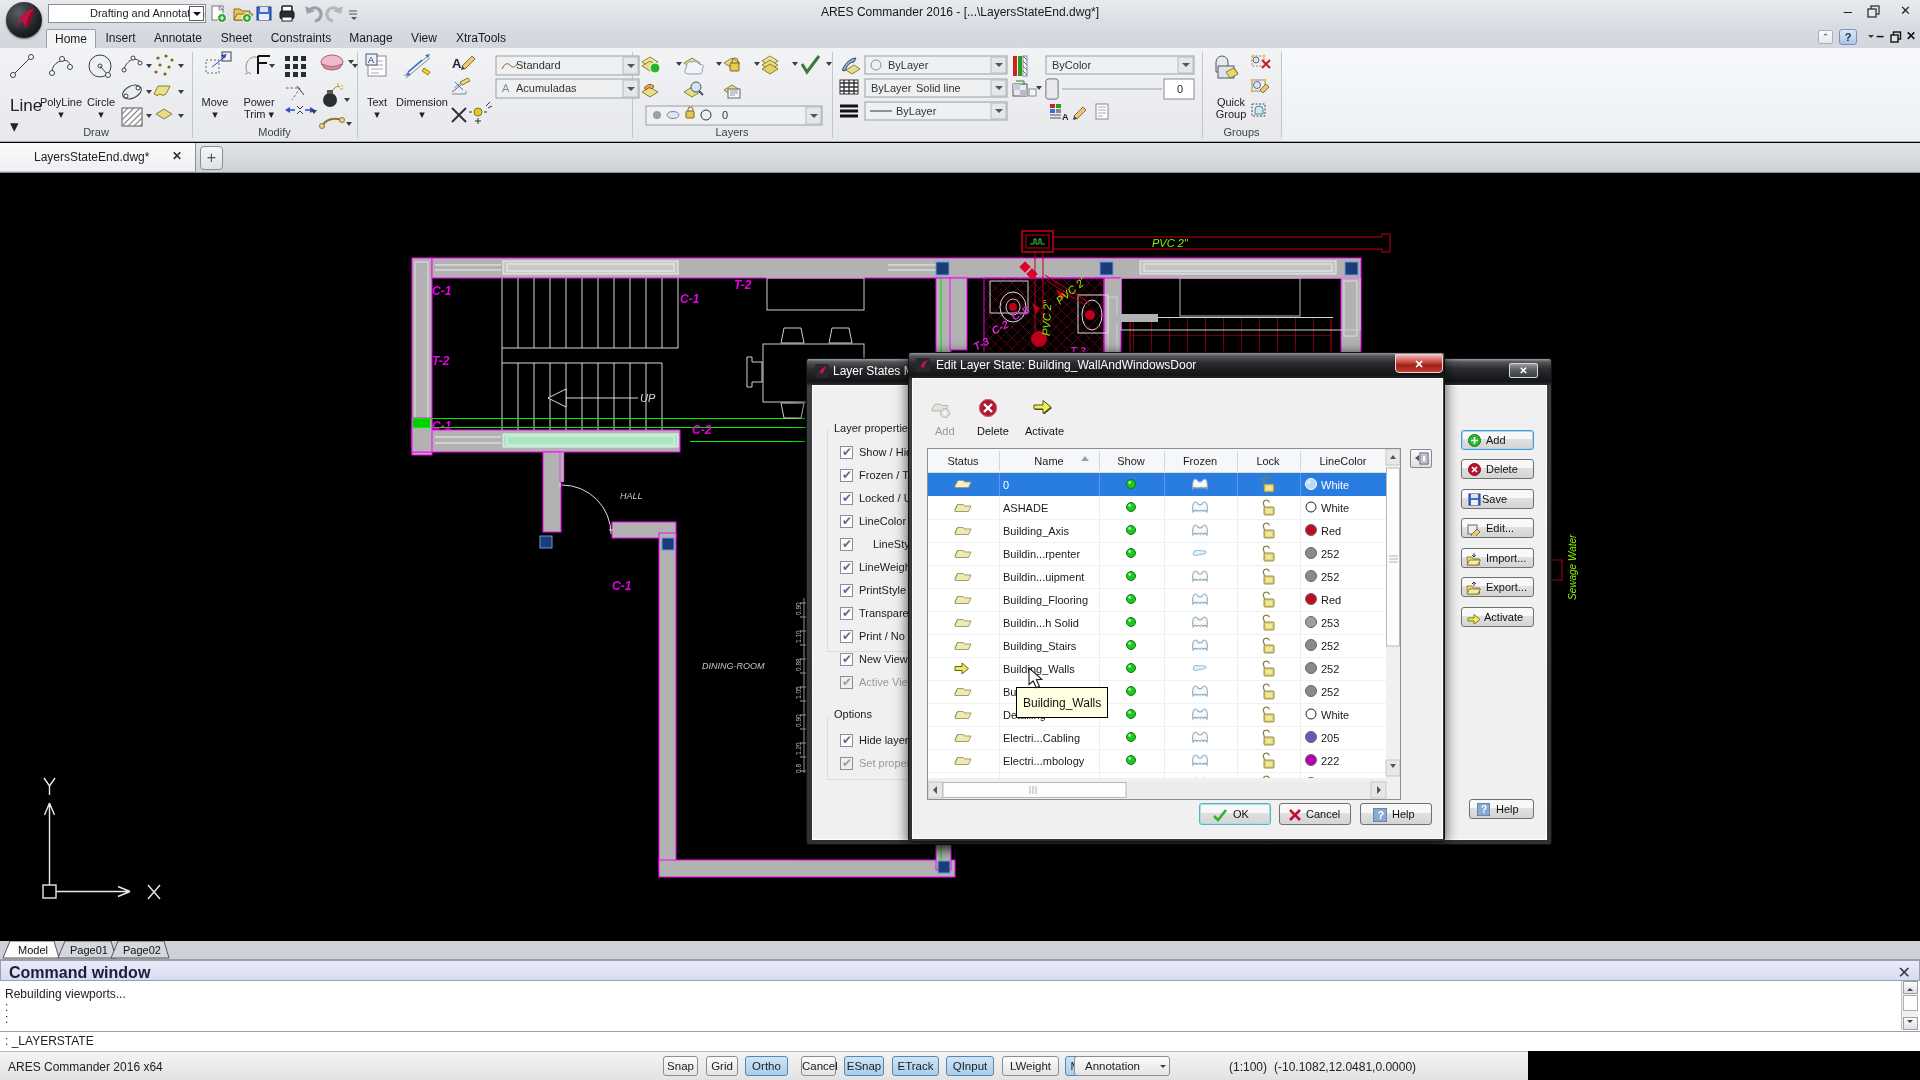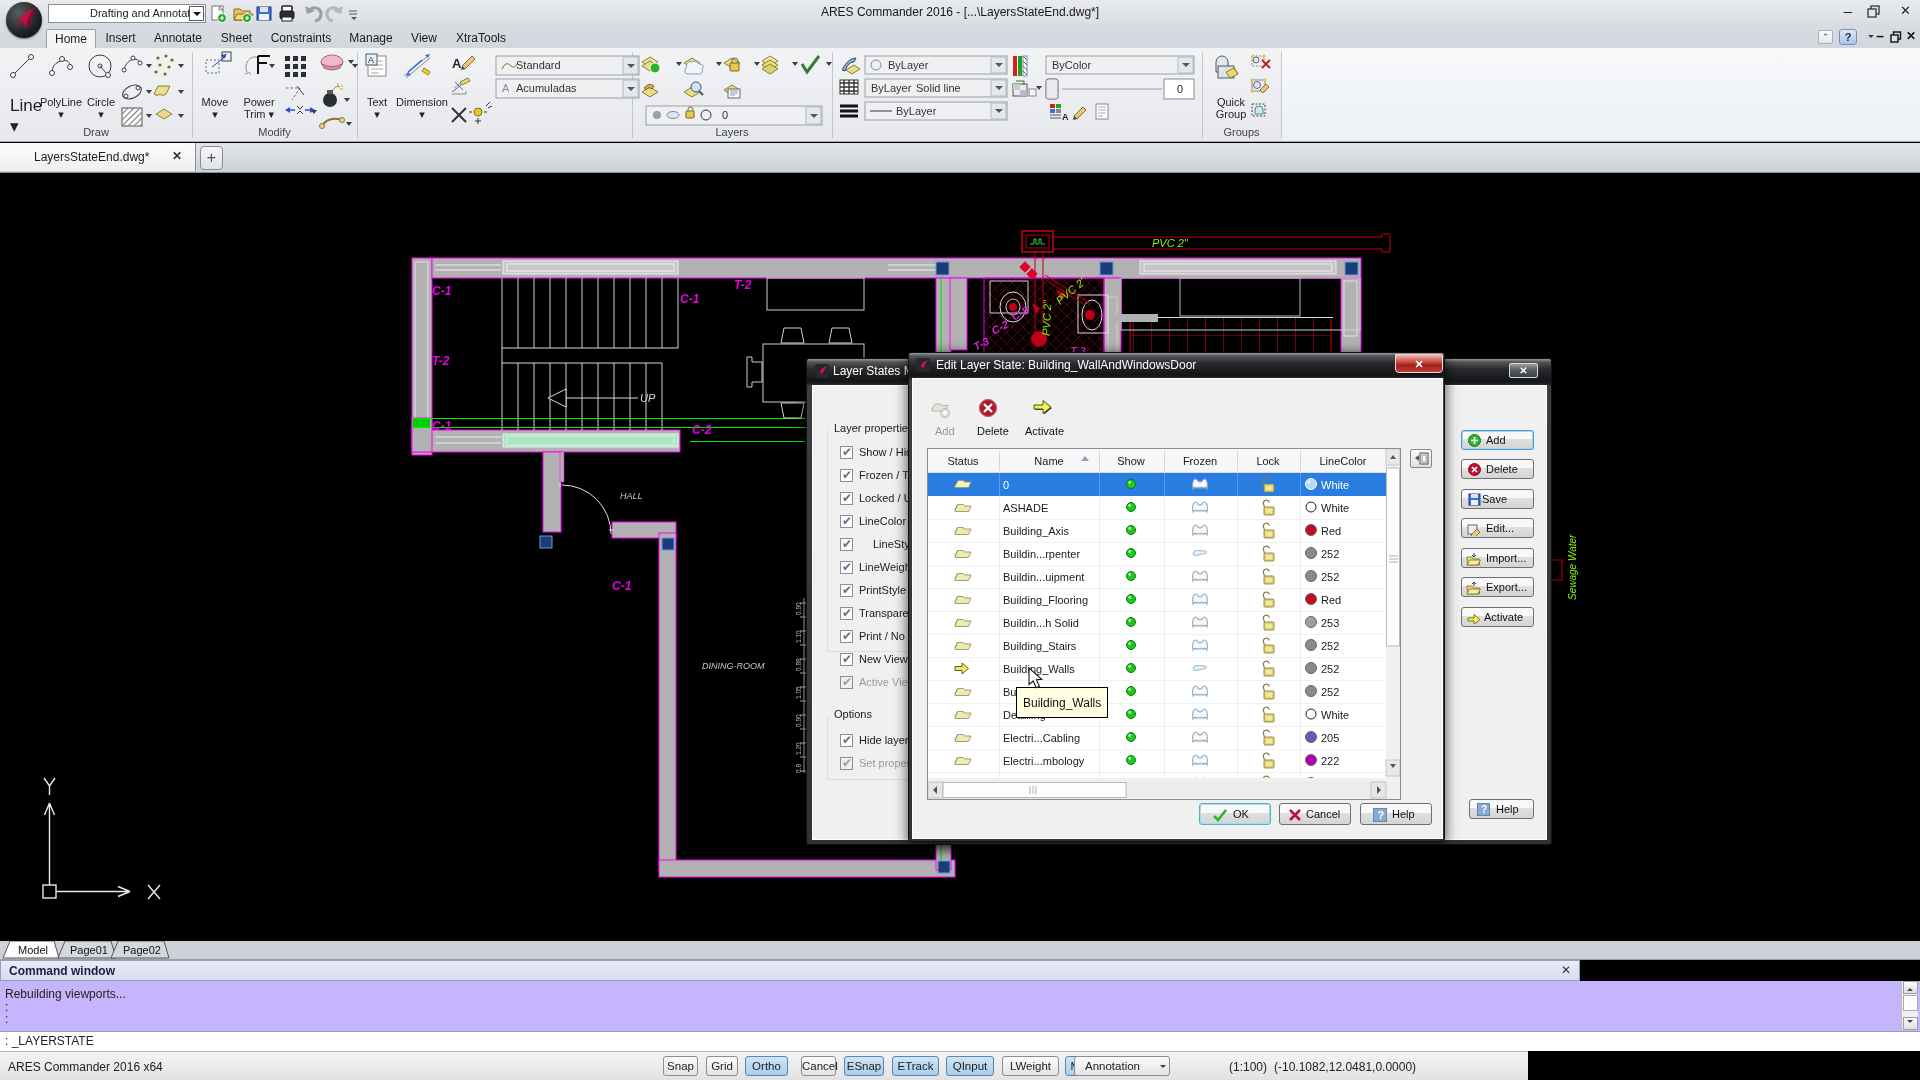--- a/index.html
+++ b/index.html
@@ -17,22 +17,22 @@
 .rtab.active { background:#f4f5f7; border:1px solid #9aa0a7; border-bottom:none; border-radius:2px 2px 0 0; }
 #doctabs { position:absolute; left:0; top:143px; width:1920px; height:30px; background:linear-gradient(#e2e4e8,#cdd1d7); border-bottom:1px solid #8a8e94; }
 .combo { background:#fff; border:1px solid #898f96; position:absolute; font-size:11px; color:#222; }
 .combo .arr { position:absolute; right:1px; top:1px; bottom:1px; width:15px; border:1px solid #5a5e64; background:#fff; }
 .arr:after { content:""; position:absolute; left:50%; top:50%; margin:-2px 0 0 -4px; border:4px solid transparent; border-top-color:#111; }
 .dd:after { content:""; position:absolute; border:3px solid transparent; border-top-color:#3a3e44; }
 
 #canvas { position:absolute; left:0; top:173px; width:1920px; height:768px; background:#000; }
 
 #sheettabs { position:absolute; left:0; top:941px; width:1920px; height:19px; background:#ced2d8; border-bottom:1px solid #9a9ea4; }
-#cmdhead { position:absolute; left:0; top:960px; width:1580px; height:21px; background:linear-gradient(#e8ebf8,#d8dcf0); border:1px solid #9aa0b0; font-size:12px; font-weight:bold; color:#1c1e3a;padding-left:44px; }
-#cmdbody { position:absolute; left:0; top:981px; width:1920px; height:51px; background:#c4b5fd; border-bottom:1px solid #9aa0a8; font-size:12px; color:#222; }
+#cmdhead { position:absolute; left:0; top:960px; width:1920px; height:21px; background:linear-gradient(#e8ebf8,#d8dcf0); border:1px solid #9aa0b0; font-size:16px; font-weight:bold; color:#1c1e3a;padding-left:44px; }
+#cmdbody { position:absolute; left:0; top:981px; width:1920px; height:51px; background:#ffffff; border-bottom:1px solid #9aa0a8; font-size:12px; color:#222; }
 #cmdline { position:absolute; left:0; top:1032px; width:1920px; height:19px; background:#fff; font-size:12px; color:#222; }
 #statusbar { position:absolute; left:0; top:1051px; width:1528px; height:29px; background:linear-gradient(#f4f4f4,#e2e2e2); border-top:1px solid #b8b8b8; font-size:12px; color:#222; }
 .sbtn { position:absolute; top:4px; height:20px; border:1px solid #8a8e94; border-radius:3px; background:linear-gradient(#fbfbfb,#e4e4e4); font-size:11.5px; color:#222; text-align:center; line-height:18px; }
 .sbtn.on { background:linear-gradient(#cfe5f7,#a8cdeb); border-color:#5a87b0; }
 
 .dlg { position:absolute; background:linear-gradient(#97989b 0px,#55565a 3px,#2a2b2e 10px,#141517 22px,#222326 25px,#3c3e42 27px,#2f3134 100%); border:1px solid #111; border-radius:3px; box-shadow:0 3px 14px rgba(0,0,0,.7); }
 .dlg .titletx { position:absolute; top:5px; font-size:12px; color:#fff; white-space:nowrap; }
 .dlg .client { position:absolute; background:#f0f0f0; border:1px solid #fff; }
 .dlgicon { position:absolute; width:14px; height:14px; background:#26282b; border-radius:2px; }
 .btn { position:absolute; border:1px solid #707070; border-radius:3px; background:linear-gradient(#f8f8f8 45%,#e0e0e0 46%,#d4d4d4); font-size:11px; color:#111; }

